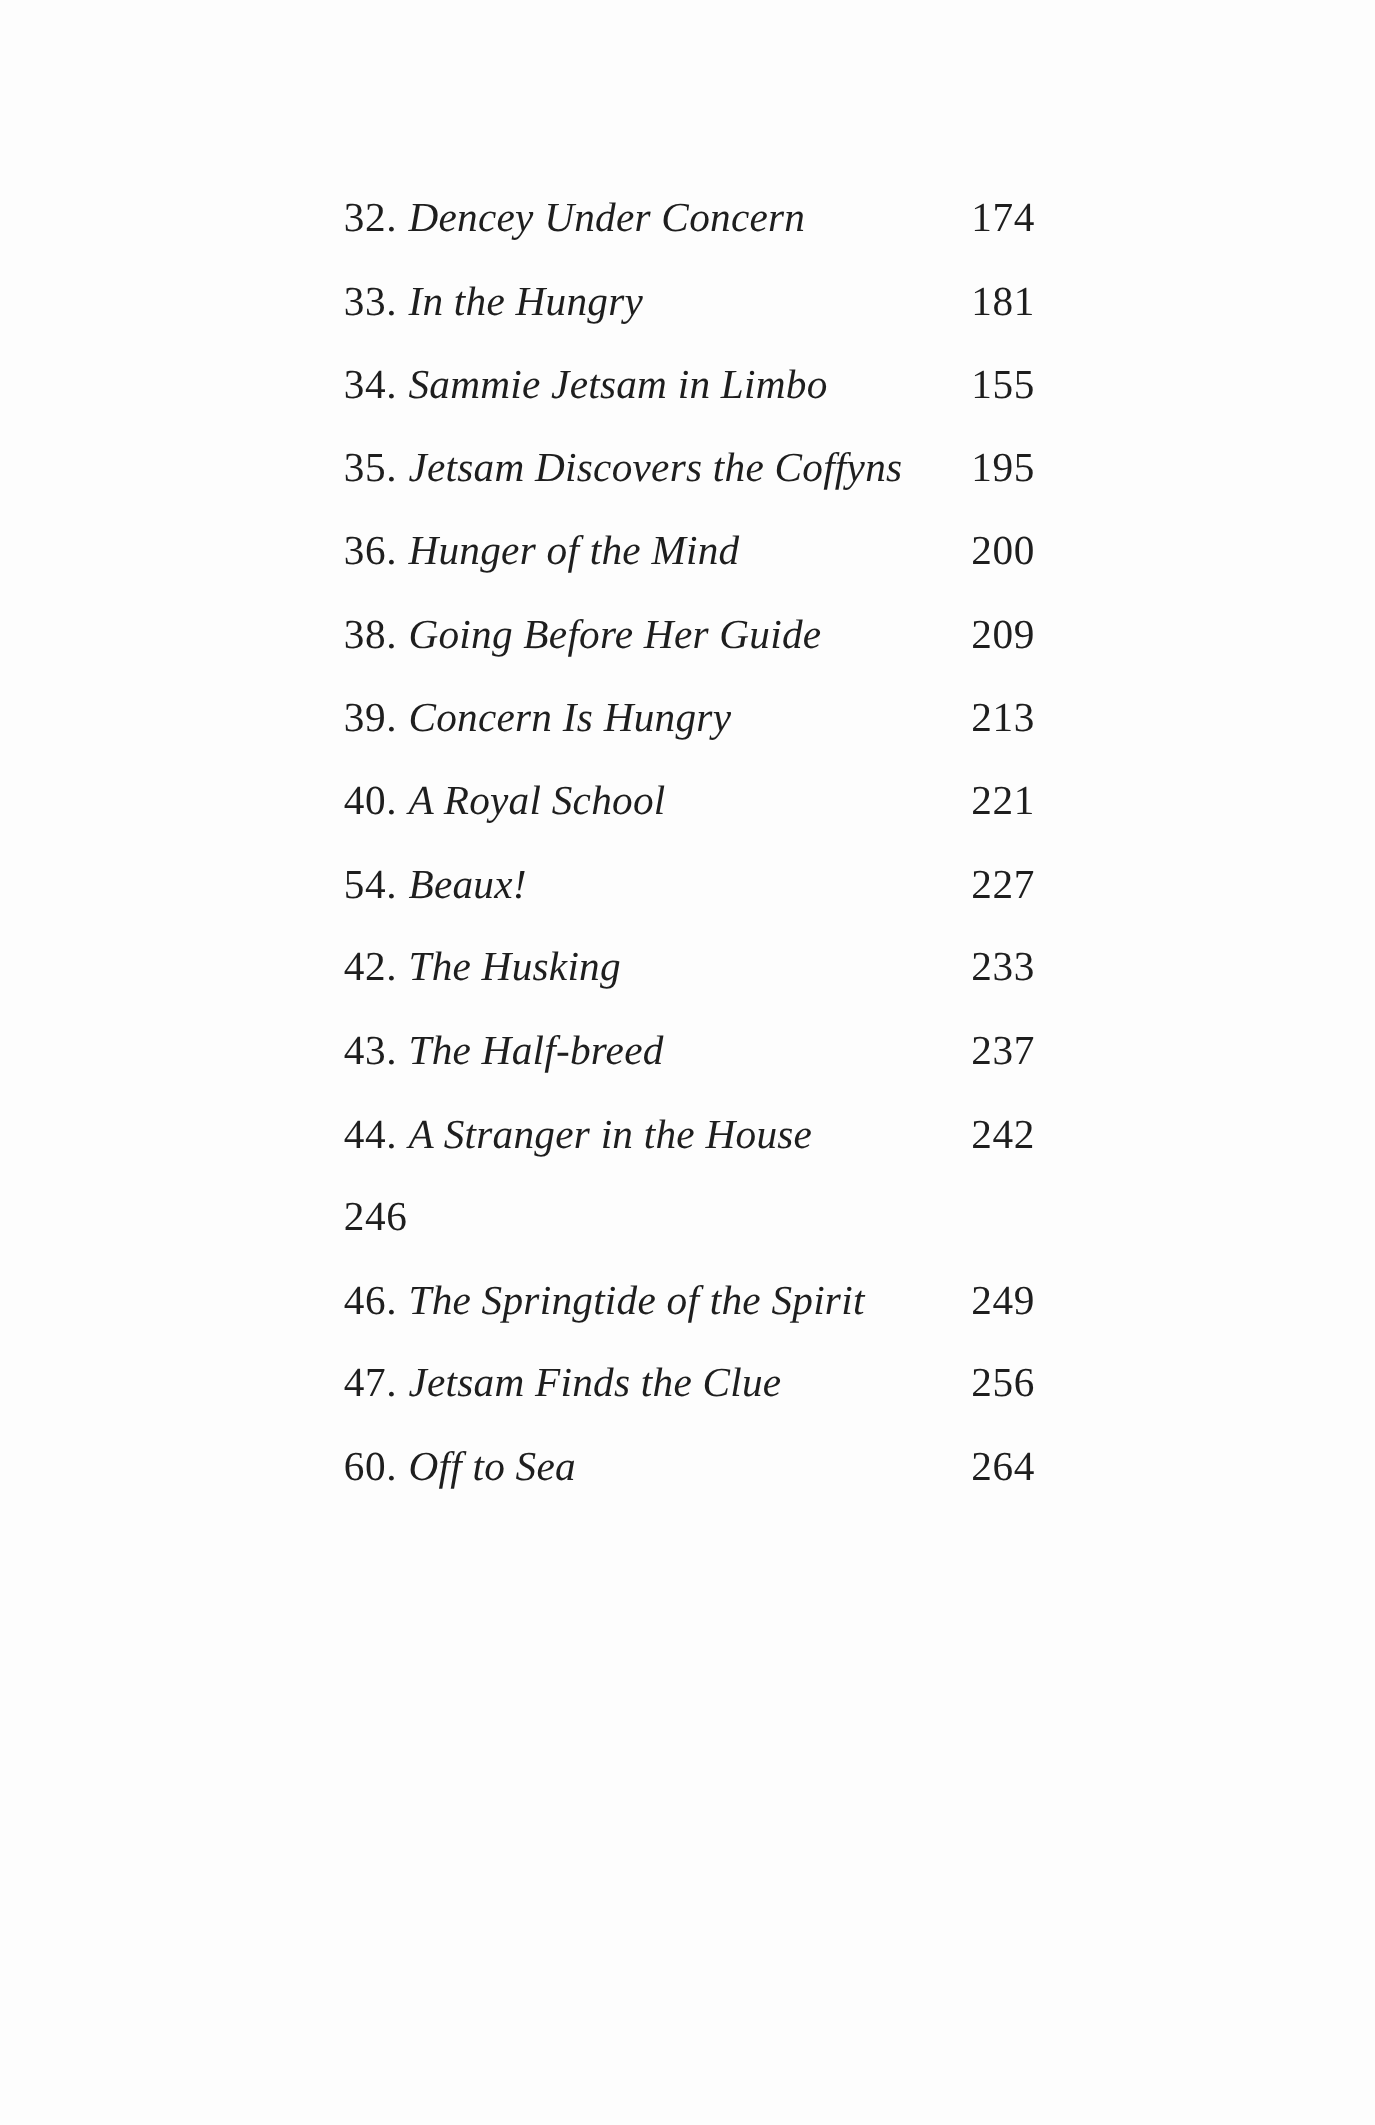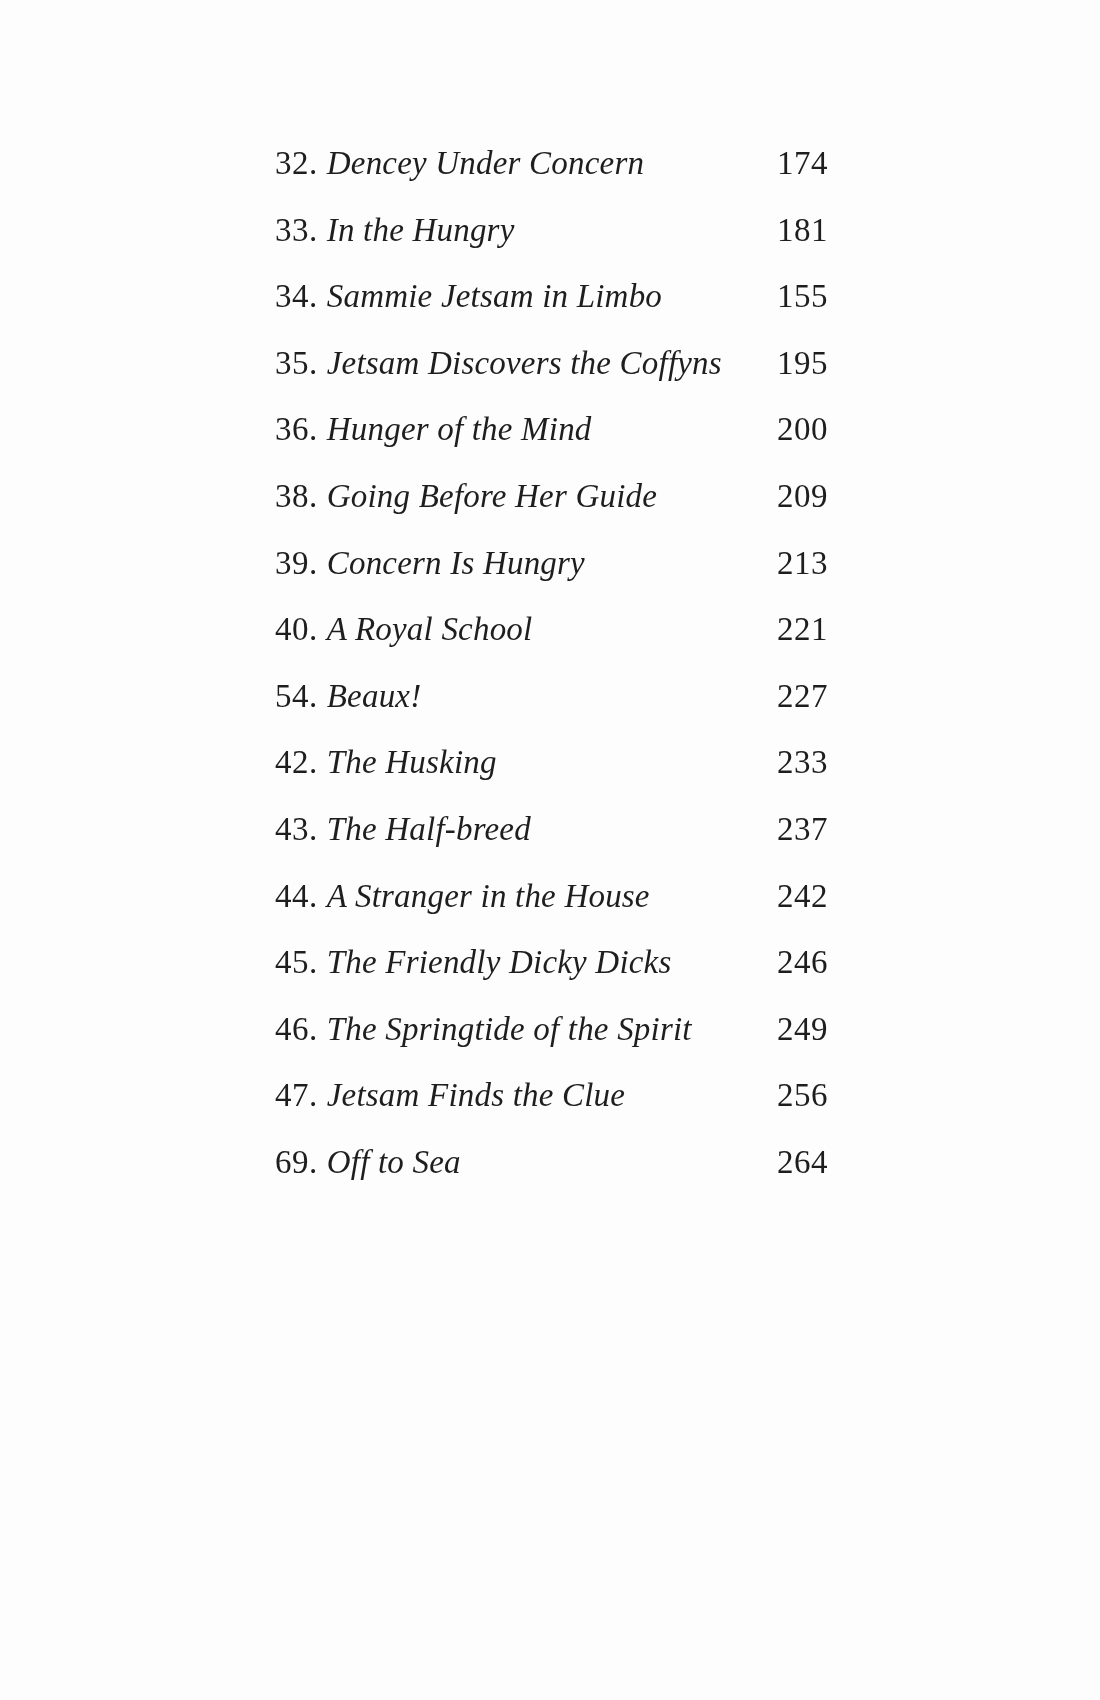--- a/index.html
+++ b/index.html
@@ -14,21 +14,21 @@
     height: 1700px;
     background: #fdfdfd;
     color: #1e1e1e;
     font-family: "Liberation Serif", "DejaVu Serif", serif;
     font-size: 33px;
     overflow: hidden;
   }
   .toc-list {
     position: absolute;
     left: 275px;
-    top: 130px;
+    top: 142px;
     width: 553px;
   }
   .toc-row {
     height: 66.6px;
     line-height: 66.6px;
     display: flex;
     justify-content: space-between;
     white-space: nowrap;
   }
   .row-left { display: inline-block; }
@@ -131,41 +131,38 @@
   </div>
 
   <div class="toc-row">
     <span class="row-left">
       <span class="num">44.</span><span class="title">A Stranger in the House</span>
     </span>
     <span class="pagenum">242</span>
   </div>
 
   <div class="toc-row">
-    <span class="row-left">
-      <span class="num">45.</span><span class="title">The Friendly Dicky Dicks</span>
-    </span>
     <span class="pagenum">246</span>
   </div>
 
   <div class="toc-row">
     <span class="row-left">
       <span class="num">46.</span><span class="title">The Springtide of the Spirit</span>
     </span>
     <span class="pagenum">249</span>
   </div>
 
   <div class="toc-row">
     <span class="row-left">
       <span class="num">47.</span><span class="title">Jetsam Finds the Clue</span>
     </span>
     <span class="pagenum">256</span>
   </div>
 
 
   <div class="toc-row">
     <span class="row-left">
-      <span class="num">69.</span><span class="title">Off to Sea</span>
+      <span class="num">60.</span><span class="title">Off to Sea</span>
     </span>
     <span class="pagenum">264</span>
   </div>
 </div>
 </div>
 
 </body></html>

